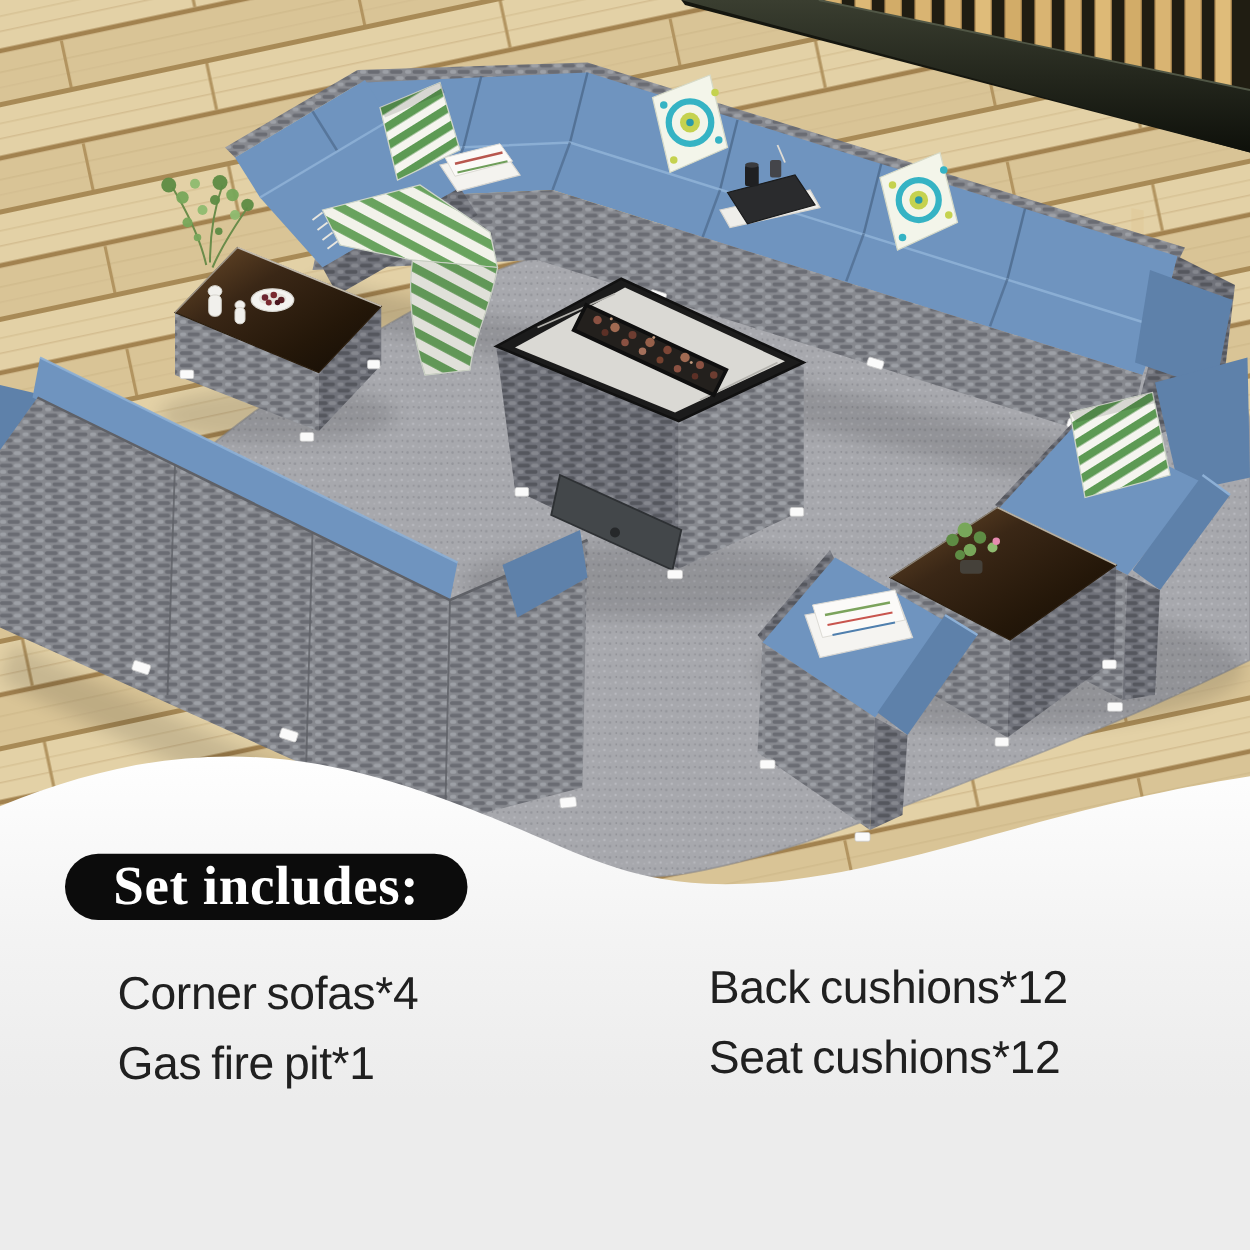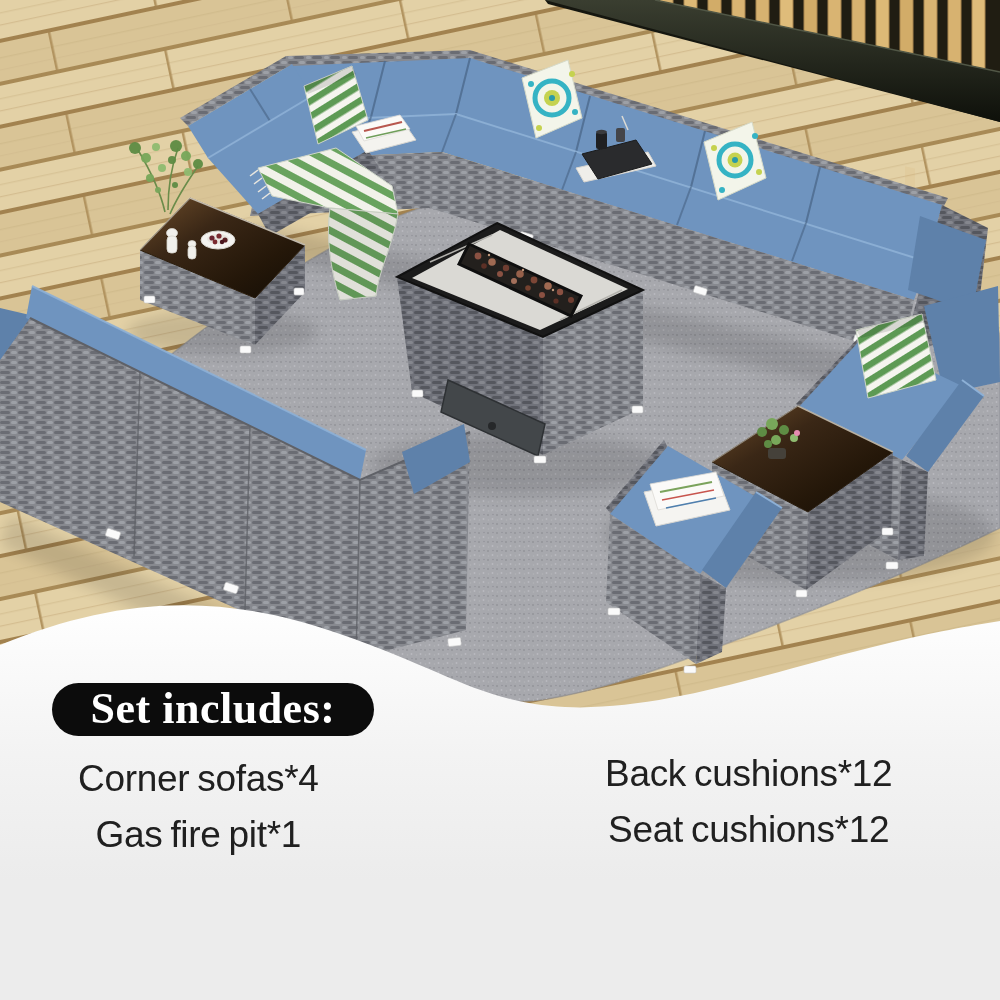--- a/index.html
+++ b/index.html
@@ -14,27 +14,27 @@
   .rug-base{fill:var(--rug-gray,#a7a8ad);}
   .info{position:absolute;inset:0;pointer-events:none;}
   .pill{
     position:absolute;left:52px;top:683px;width:322px;height:53px;
     background:var(--pill-black,#0c0c0c);color:#ffffff;border-radius:29px;
     display:flex;justify-content:center;
     font-family:"Liberation Serif",serif;font-weight:bold;font-size:44px;
     padding-bottom:5px;box-sizing:border-box;letter-spacing:0.5px;
   }
   ul.col{
-    position:absolute;margin:0;padding:0;list-style:none;
+    position:absolute;margin:16px;padding:0;list-style:none;
     color:var(--text-dark,#202020);font-size:37px;line-height:37px;
-    letter-spacing:-0.3px;word-spacing:-2px;text-align:center;
+    letter-spacing:-0.3px;word-spacing:-2px;
   }
   ul.col li{margin:0 0 19px 0;}
   .col-left{left:78px;top:760px;}
-  .col-right{left:605px;top:755px;}
+  .col-right{left:551px;top:755px;}
 </style>
 </head>
 <body>
 
 <div class="canvas">
 
   <svg class="scene" viewBox="0 0 1000 1000" aria-hidden="true">
     <defs>
       <pattern id="deckP" width="240" height="84" patternUnits="userSpaceOnUse" patternTransform="rotate(-12)">
         <rect width="240" height="84" fill="#ddc99d"></rect>

